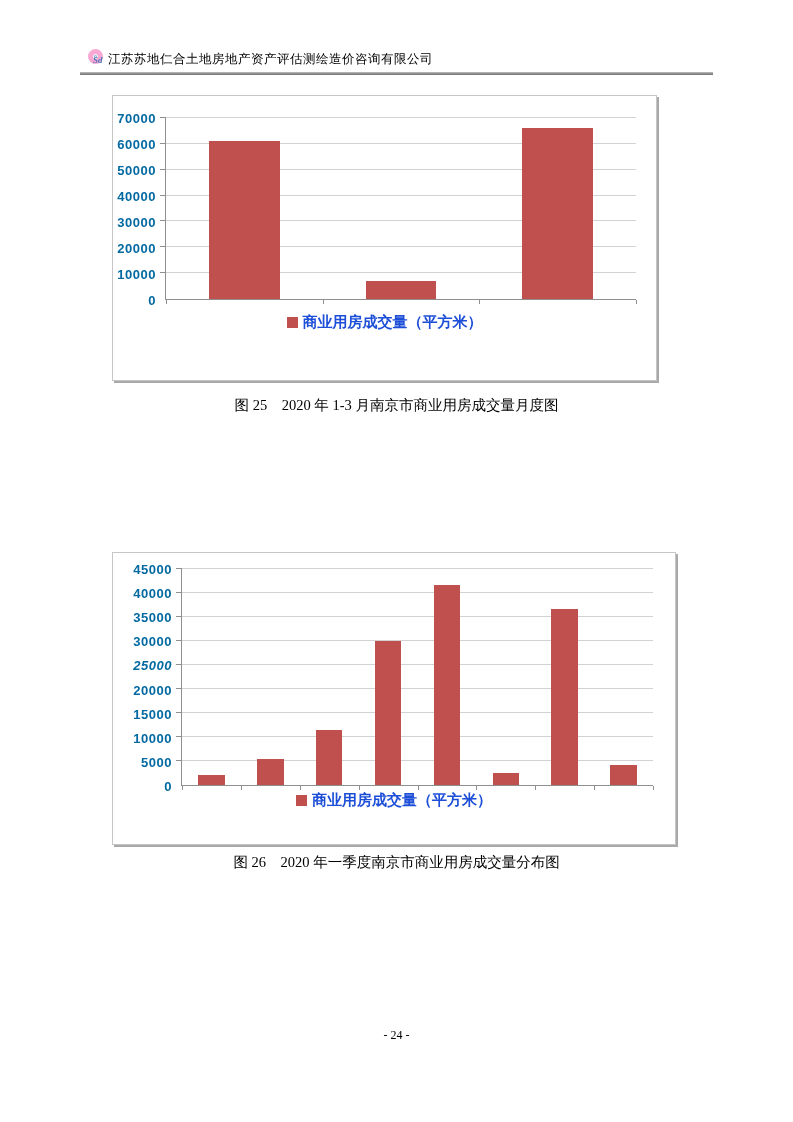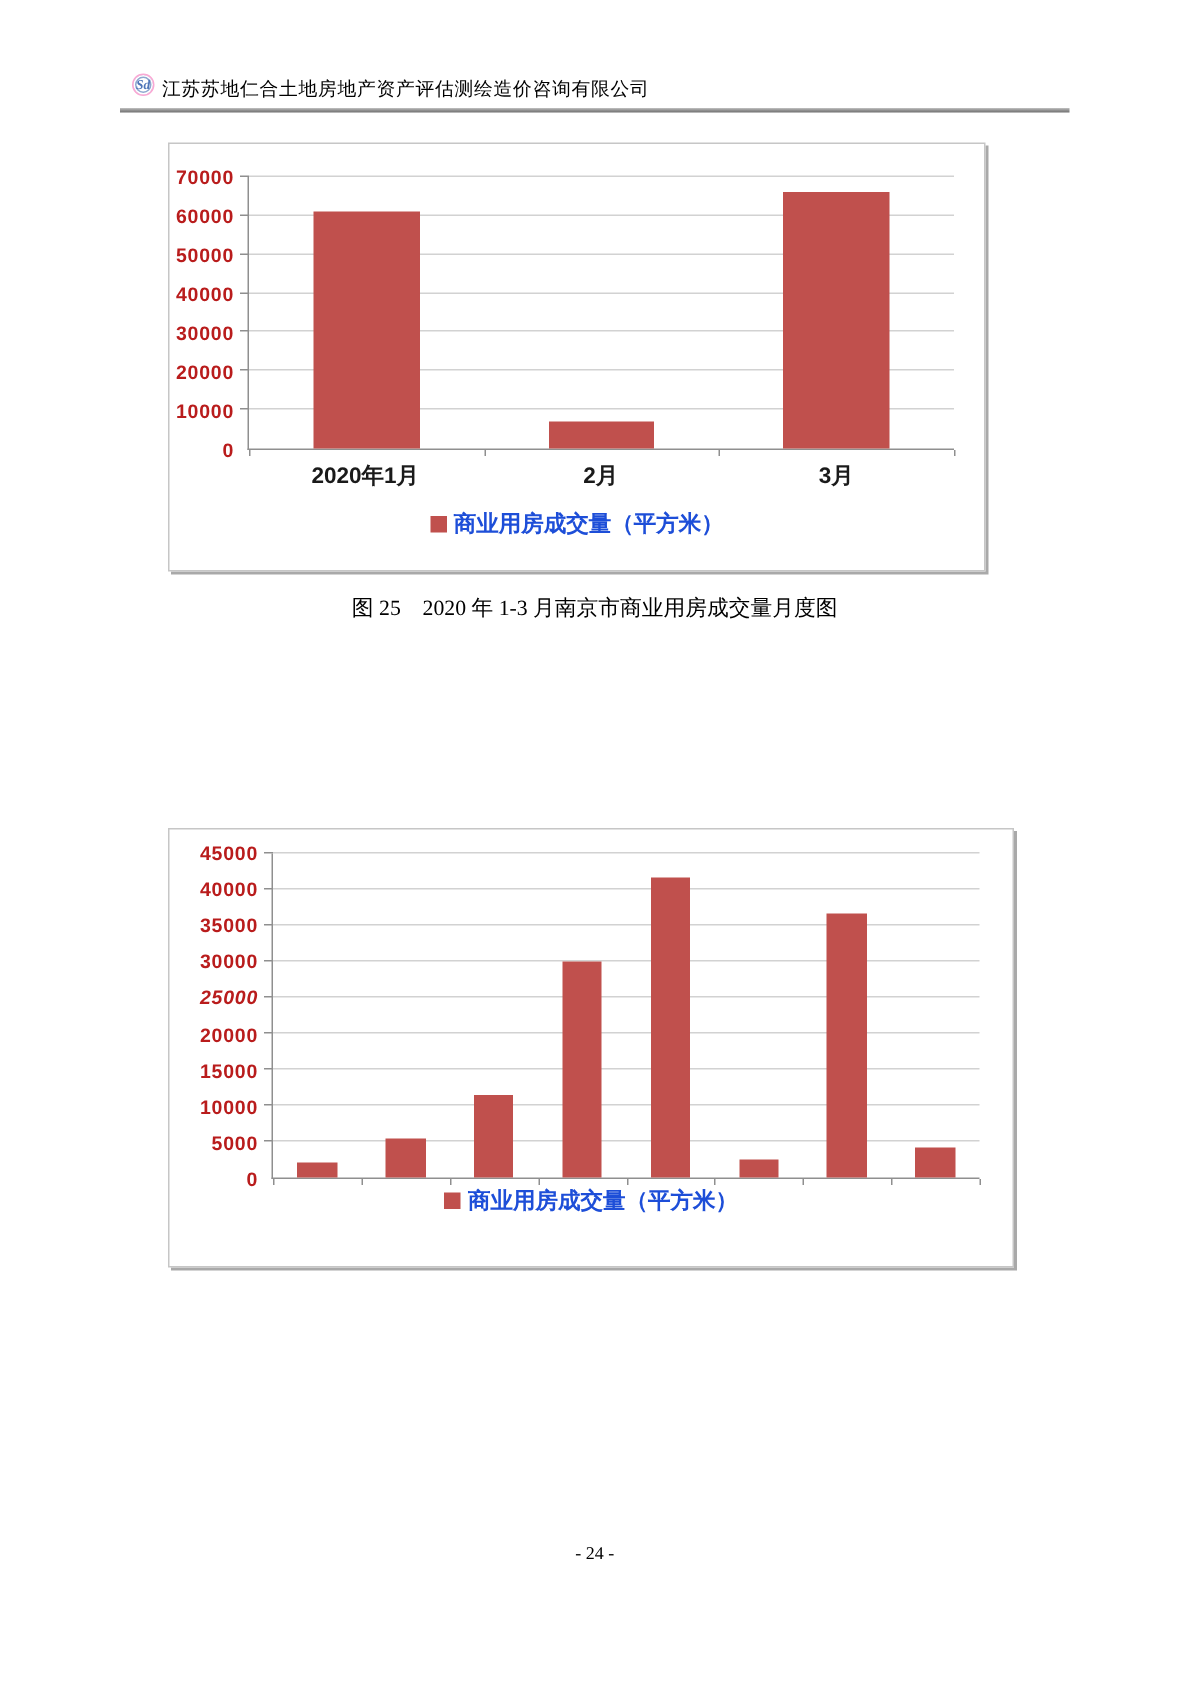--- a/index.html
+++ b/index.html
@@ -6,21 +6,21 @@
   html,body { background:#ffffff; }
   .page {
     position:relative; width:793px; height:1122px; margin:0 auto;
     background:#ffffff; overflow:hidden;
     font-family:"Liberation Serif","DejaVu Serif",serif; color:#000;
   }
 
   
   .logo {
     position:absolute; left:88px; top:49px; width:15px; height:15px;
-    border:1px solid #f9a8d4; border-radius:50%;
+    border:5px solid #f9a8d4; border-radius:50%;
     box-shadow: inset 0 0 0 1px #fff, inset 0 0 0 2px #8fa9d0;
     color:#4f76b8; font-size:9px; font-weight:bold; font-style:italic;
     text-align:center; line-height:13px;
   }
   .header-company {
     position:absolute; left:108px; top:51px; font-size:12.5px; letter-spacing:0.5px;
   }
   .header-title {
     position:absolute; right:82px; top:51px; font-size:12.5px; letter-spacing:0.5px;
   }
@@ -41,21 +41,21 @@
 
   .plot-row { display:flex; }
   .c1 .plot-row { height:182px; margin-top:22px; }
   .c2 .plot-row { height:217px; margin-top:16px; }
 
   .y-labels { position:relative; flex:none; }
   .c1 .y-labels { width:52px; }
   .c2 .y-labels { width:68px; }
   .ytick {
     position:absolute; right:9px; transform:translateY(50%);
-    font-size:13px; font-weight:bold; color:#b91c1c; letter-spacing:0.5px;
+    font-size:13px; font-weight:bold; color:#0369a1; letter-spacing:0.5px;
   }
 
   .plot-area {
     position:relative; flex:1;
     border-left:1px solid #8f8f8f; border-bottom:1px solid #8f8f8f;
   }
   .c1 .plot-area { margin-right:20px; }
   .c2 .plot-area { margin-right:22px; }
 
   .gridline { position:absolute; left:0; right:0; height:0; border-top:1px solid #d2d2d2; }
@@ -134,25 +134,20 @@
             <div class="bar-slot">
               <div class="bar" style="height: 94.2857%; background: rgb(192, 80, 77);"></div>
             </div>
           </div>
           <div class="xtickmark" style="left: 0%;"></div>
           <div class="xtickmark" style="left: 33.3333%;"></div>
           <div class="xtickmark" style="left: 66.6667%;"></div>
           <div class="xtickmark" style="left: 100%;"></div>
         </div>
     </div>
-    <div class="xlabels-row">
-        <div class="xtick">2020年1月</div>
-        <div class="xtick">2月</div>
-        <div class="xtick">3月</div>
-      </div>
     <div class="legend-row">
       <span class="legend-swatch" style="background: rgb(192, 80, 77);"></span>
       <span class="legend-label">商业用房成交量（平方米）</span>
     </div>
   </div>
 
   <div class="caption caption-25">图 25　2020 年 1-3 月南京市商业用房成交量月度图</div>
 
 
   <div class="chart c2">
@@ -215,16 +210,17 @@
           <div class="xtickmark" style="left: 87.5%;"></div>
           <div class="xtickmark" style="left: 100%;"></div>
         </div>
     </div>
     <div class="legend-row">
       <span class="legend-swatch" style="background: rgb(192, 80, 77);"></span>
       <span class="legend-label">商业用房成交量（平方米）</span>
     </div>
   </div>
 
+  <div class="caption caption-26">图 26　2020 年一季度南京市商业用房成交量分布图</div>
 
   <div class="footer-page">- 24 -</div>
 
 </div>
 
 </body></html>

